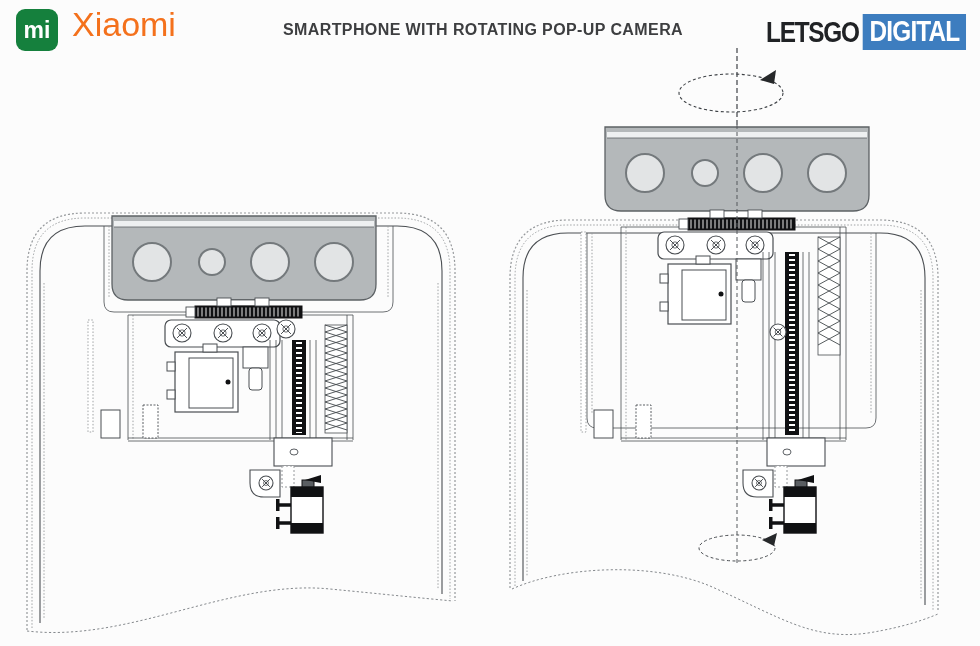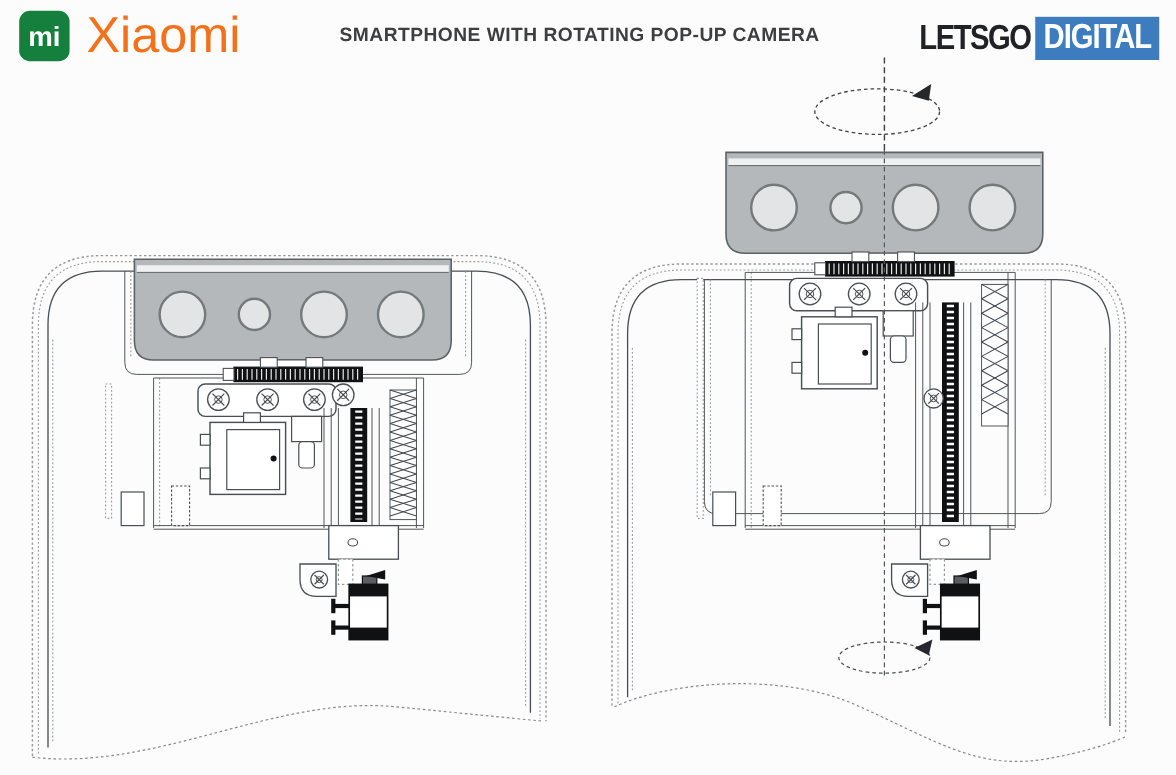--- a/index.html
+++ b/index.html
@@ -2,21 +2,21 @@
 <html><head>
 <meta charset="utf-8">
 <style>
   html,body{margin:0;padding:0;}
   .page{position:relative;width:980px;height:646px;background:#fcfcfc;overflow:hidden;
         font-family:"Liberation Sans",sans-serif;}
   header{position:absolute;left:0;top:0;width:100%;height:62px;}
   .mi-badge{position:absolute;left:16px;top:9px;width:42px;height:42px;border-radius:9px;
             color:#fff;font-weight:bold;font-size:23px;display:flex;align-items:center;
             justify-content:center;letter-spacing:0;}
-  .mi-word{position:absolute;left:72px;top:5px;font-size:42px;font-weight:500;}
+  .mi-word{position:absolute;left:72px;top:5px;font-size:34px;font-weight:500;}
   h1{position:absolute;left:483px;top:21px;transform:translateX(-50%);margin:0;
      font-size:16px;font-weight:bold;letter-spacing:.4px;color:#3d3e40;white-space:nowrap;}
   .lg-logo{position:absolute;right:14px;top:14px;display:flex;align-items:center;
            font-weight:bold;font-size:29px;letter-spacing:-1.5px;
            transform:scaleX(.84);transform-origin:right center;white-space:nowrap;}
   .lg2{color:#fff;padding:1px 8px 2px 8px;margin-left:5px;letter-spacing:-1px;}
   svg#diagram{position:absolute;left:0;top:0;}
 </style>
 </head>
 <body>

